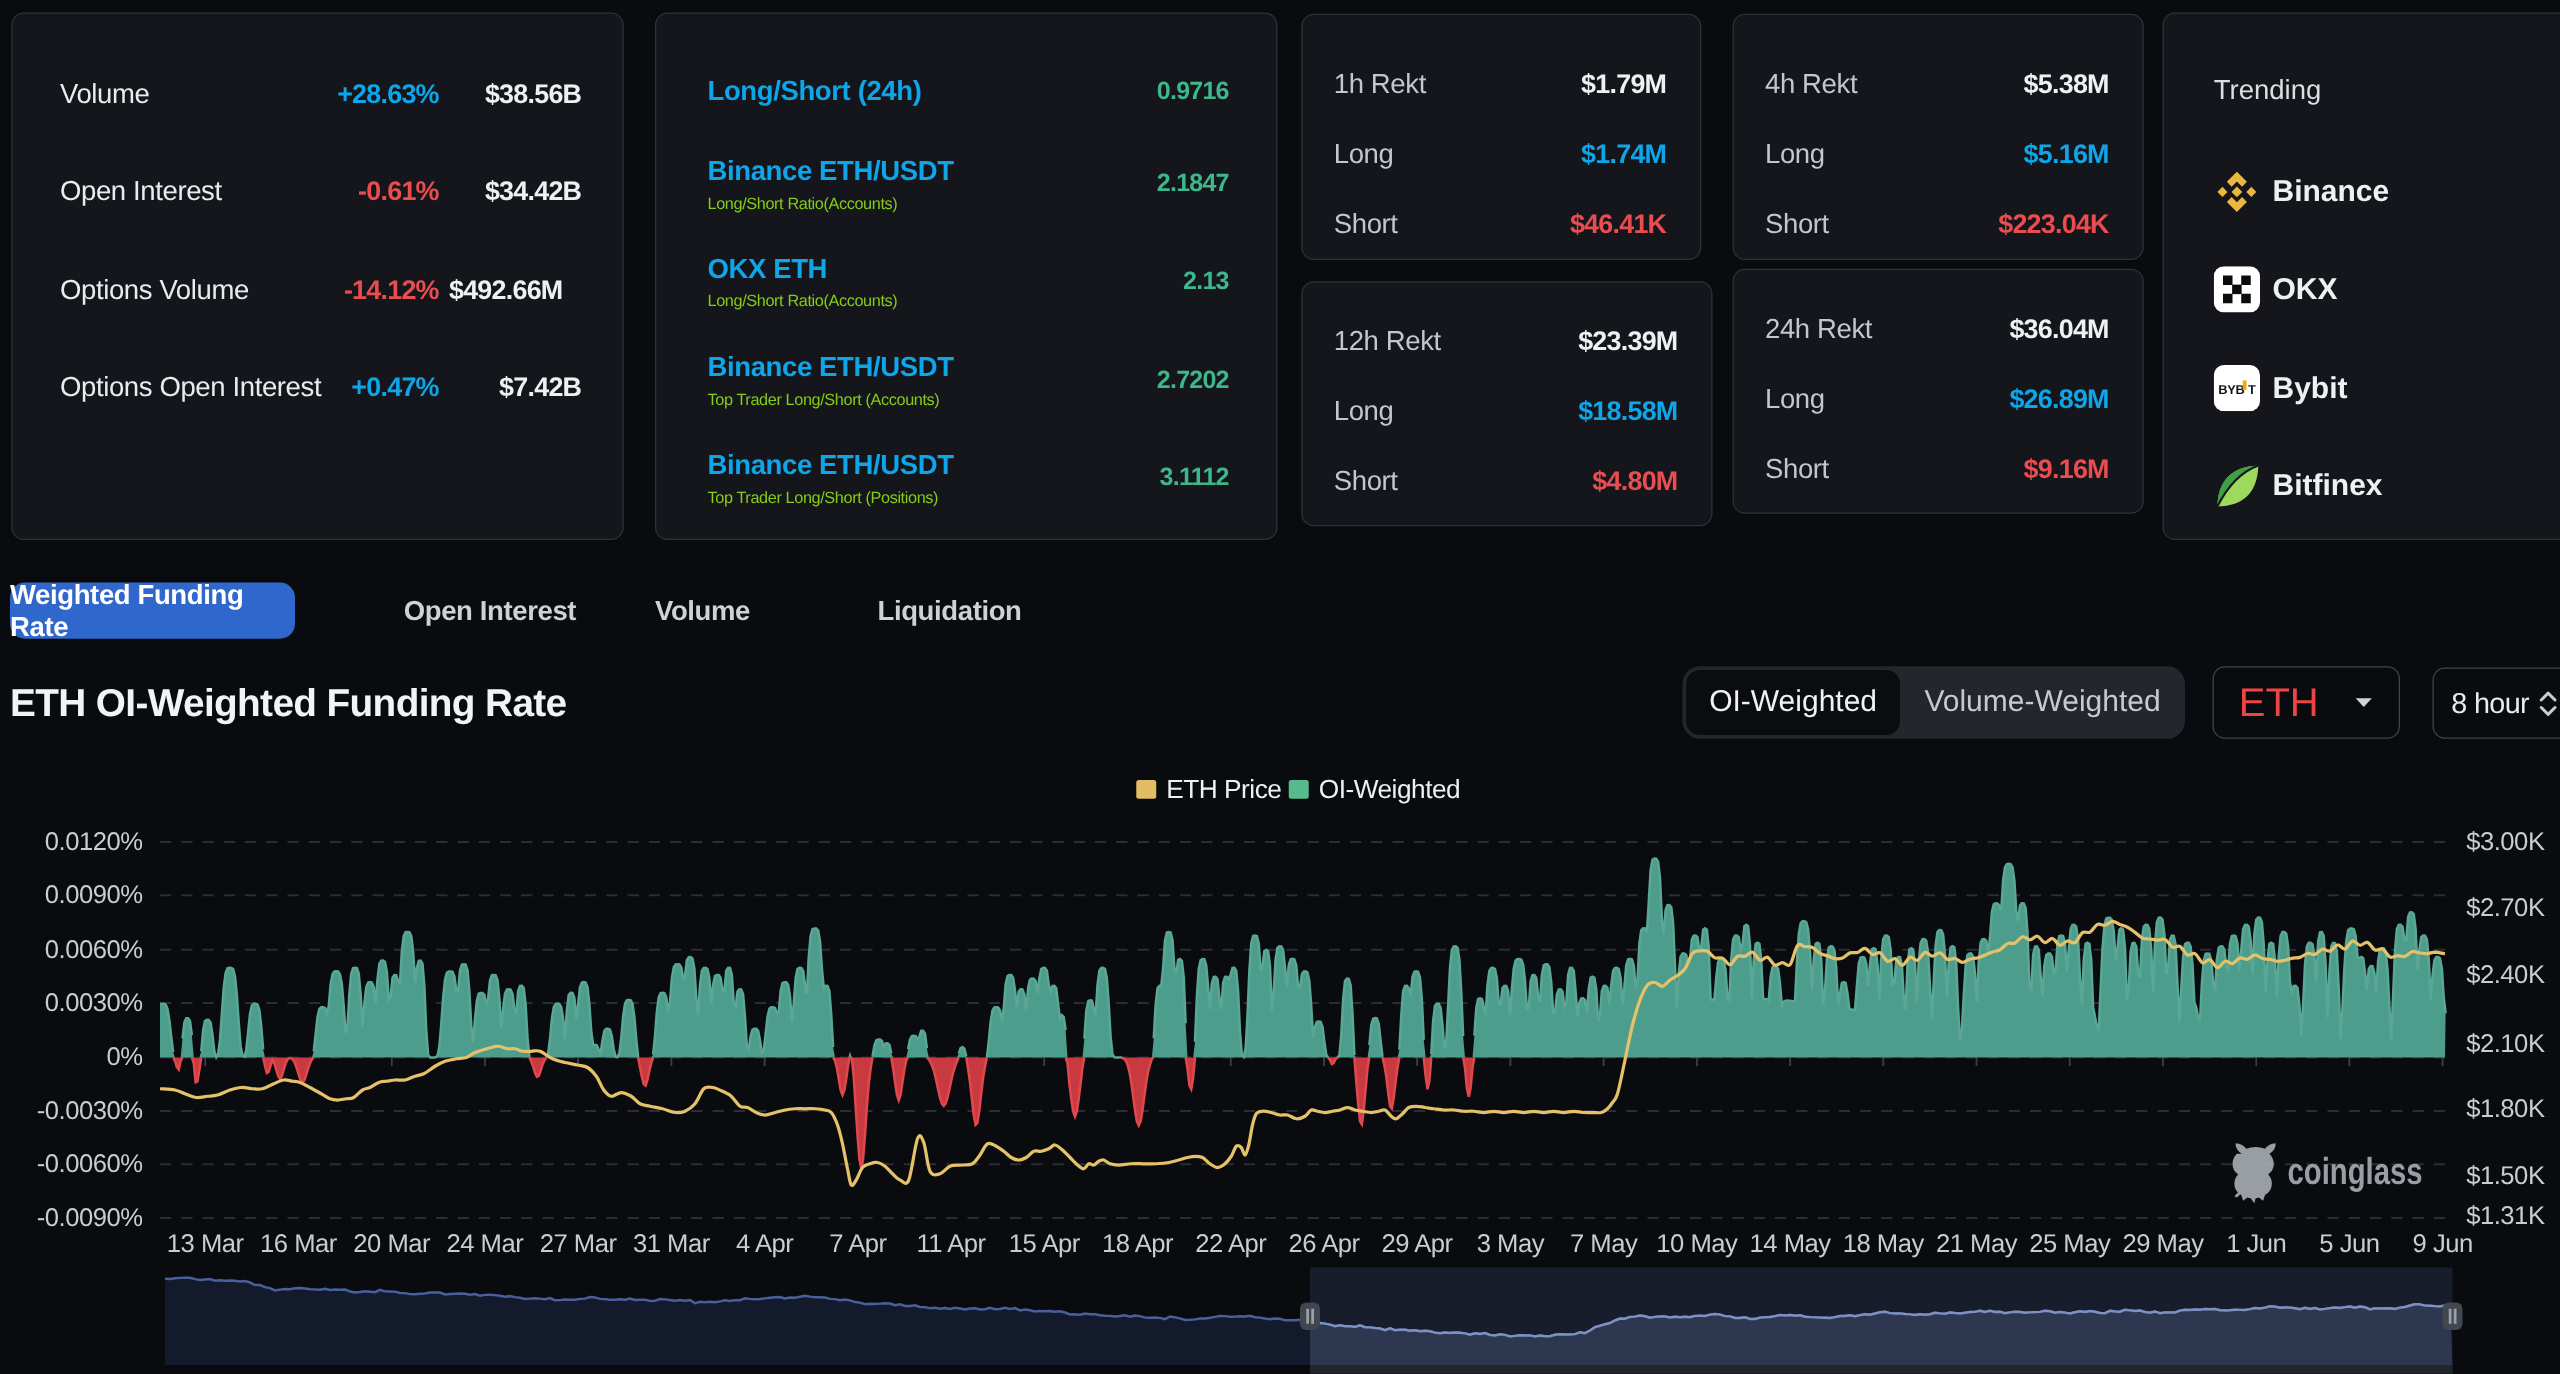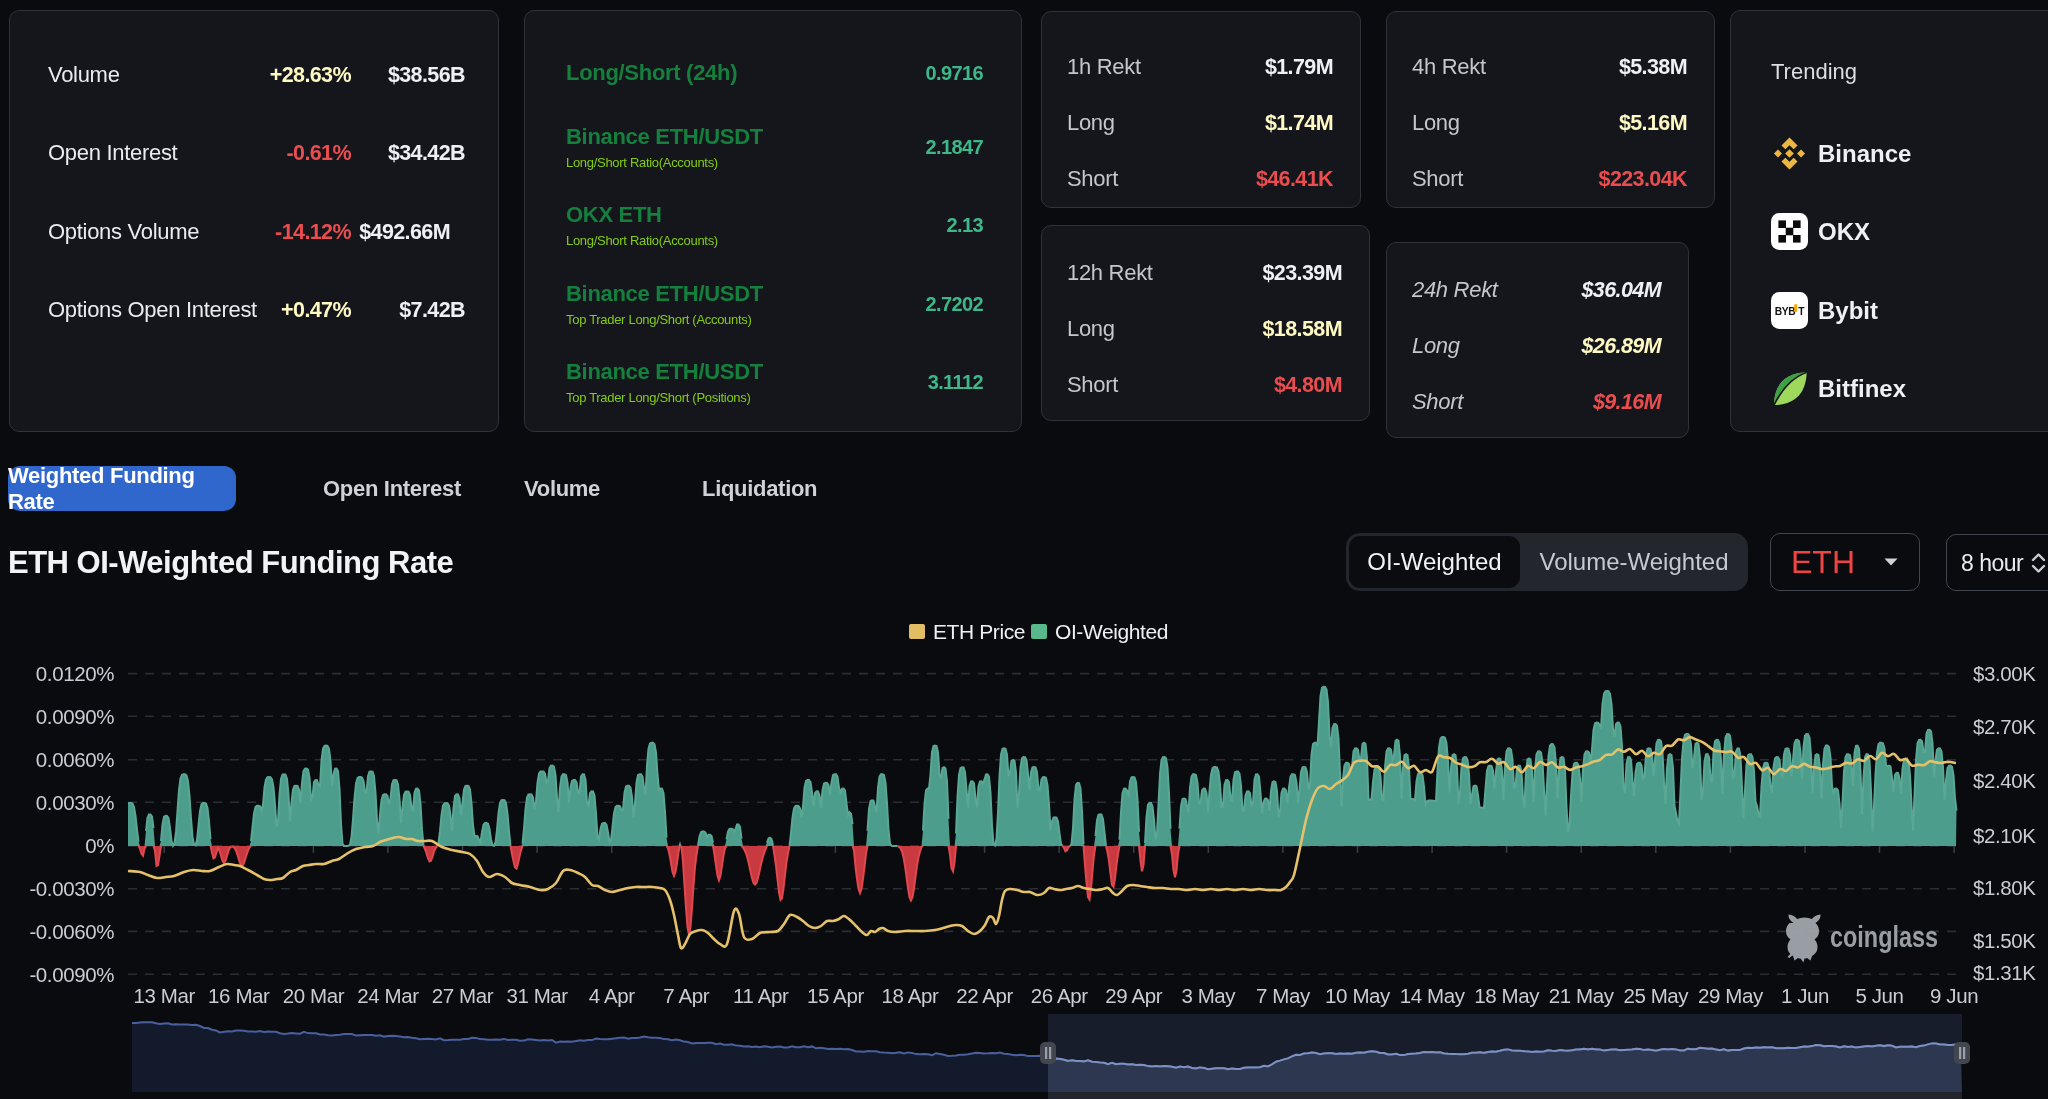--- a/index.html
+++ b/index.html
@@ -2,24 +2,24 @@
 <html><head><meta charset="utf-8"><style>
 * { margin:0; padding:0; box-sizing:border-box; }
 html,body { width:2048px; height:1099px; background:#0a0b0e; overflow:hidden;
   font-family:"Liberation Sans", sans-serif; position:relative; }
 .card { position:absolute; background:#14161b; border:1px solid #2f3238; border-radius:10px; }
 .row { position:absolute; left:0; right:0; display:flex; align-items:center; }
 .lab { color:#e9ebee; font-size:22px; letter-spacing:-0.3px; }
 .glab { color:#c3c6cc; font-size:22px; letter-spacing:-0.3px; }
 .pct { font-size:21.5px; font-weight:bold; letter-spacing:-0.6px; }
 .val { font-size:21.5px; font-weight:bold; color:#eef0f3; text-align:right; letter-spacing:-0.6px; }
-.green { color:#fef9c3; }
+.green { color:#0ea5e9; }
 .red { color:#ea4d4f; }
 .sub { color:#84cc16; font-size:13px; margin-top:5px; letter-spacing:-0.3px; }
-.t2 { color:#15803d; font-size:22px; letter-spacing:-0.3px; }
+.t2 { color:#0ea5e9; font-size:22px; letter-spacing:-0.3px; }
 .gval { font-size:20px; font-weight:bold; color:#3eb88a; margin-left:auto; letter-spacing:-0.6px; }
 </style></head>
 <body>
 <svg width="2048" height="1099" viewBox="0 0 2048 1099" style="position:absolute;left:0;top:0" font-family="Liberation Sans, sans-serif">
 <line x1="128.0" y1="673.6" x2="1956.0" y2="673.6" stroke="#2b2d34" stroke-width="1.6" stroke-dasharray="9 8"></line>
     <line x1="128.0" y1="716.2" x2="1956.0" y2="716.2" stroke="#2b2d34" stroke-width="1.6" stroke-dasharray="9 8"></line>
     <line x1="128.0" y1="759.7" x2="1956.0" y2="759.7" stroke="#2b2d34" stroke-width="1.6" stroke-dasharray="9 8"></line>
     <line x1="128.0" y1="802.3" x2="1956.0" y2="802.3" stroke="#2b2d34" stroke-width="1.6" stroke-dasharray="9 8"></line>
     <line x1="128.0" y1="845.9" x2="1956.0" y2="845.9" stroke="#2b2d34" stroke-width="1.6" stroke-dasharray="9 8"></line>
     <line x1="128.0" y1="888.8" x2="1956.0" y2="888.8" stroke="#2b2d34" stroke-width="1.6" stroke-dasharray="9 8"></line>
@@ -249,21 +249,21 @@
     </div>
   <div class="row" style="top:90px;left:25px;right:27px;">
       <span class="glab">Long</span>
       <span class="val green" style="margin-left:auto;">$18.58M</span>
     </div>
   <div class="row" style="top:146px;left:25px;right:27px;">
       <span class="glab">Short</span>
       <span class="val red" style="margin-left:auto;">$4.80M</span>
     </div>
 </div>
-<div class="card" style="left:1386px;top:242px;width:303px;height:196px;font-style:italic;">
+<div class="card" style="left:1386px;top:215px;width:329px;height:196px;">
   <div class="row" style="top:34px;left:25px;right:27px;">
       <span class="glab">24h Rekt</span>
       <span class="val" style="margin-left:auto;">$36.04M</span>
     </div>
   <div class="row" style="top:90px;left:25px;right:27px;">
       <span class="glab">Long</span>
       <span class="val green" style="margin-left:auto;">$26.89M</span>
     </div>
   <div class="row" style="top:146px;left:25px;right:27px;">
       <span class="glab">Short</span>

